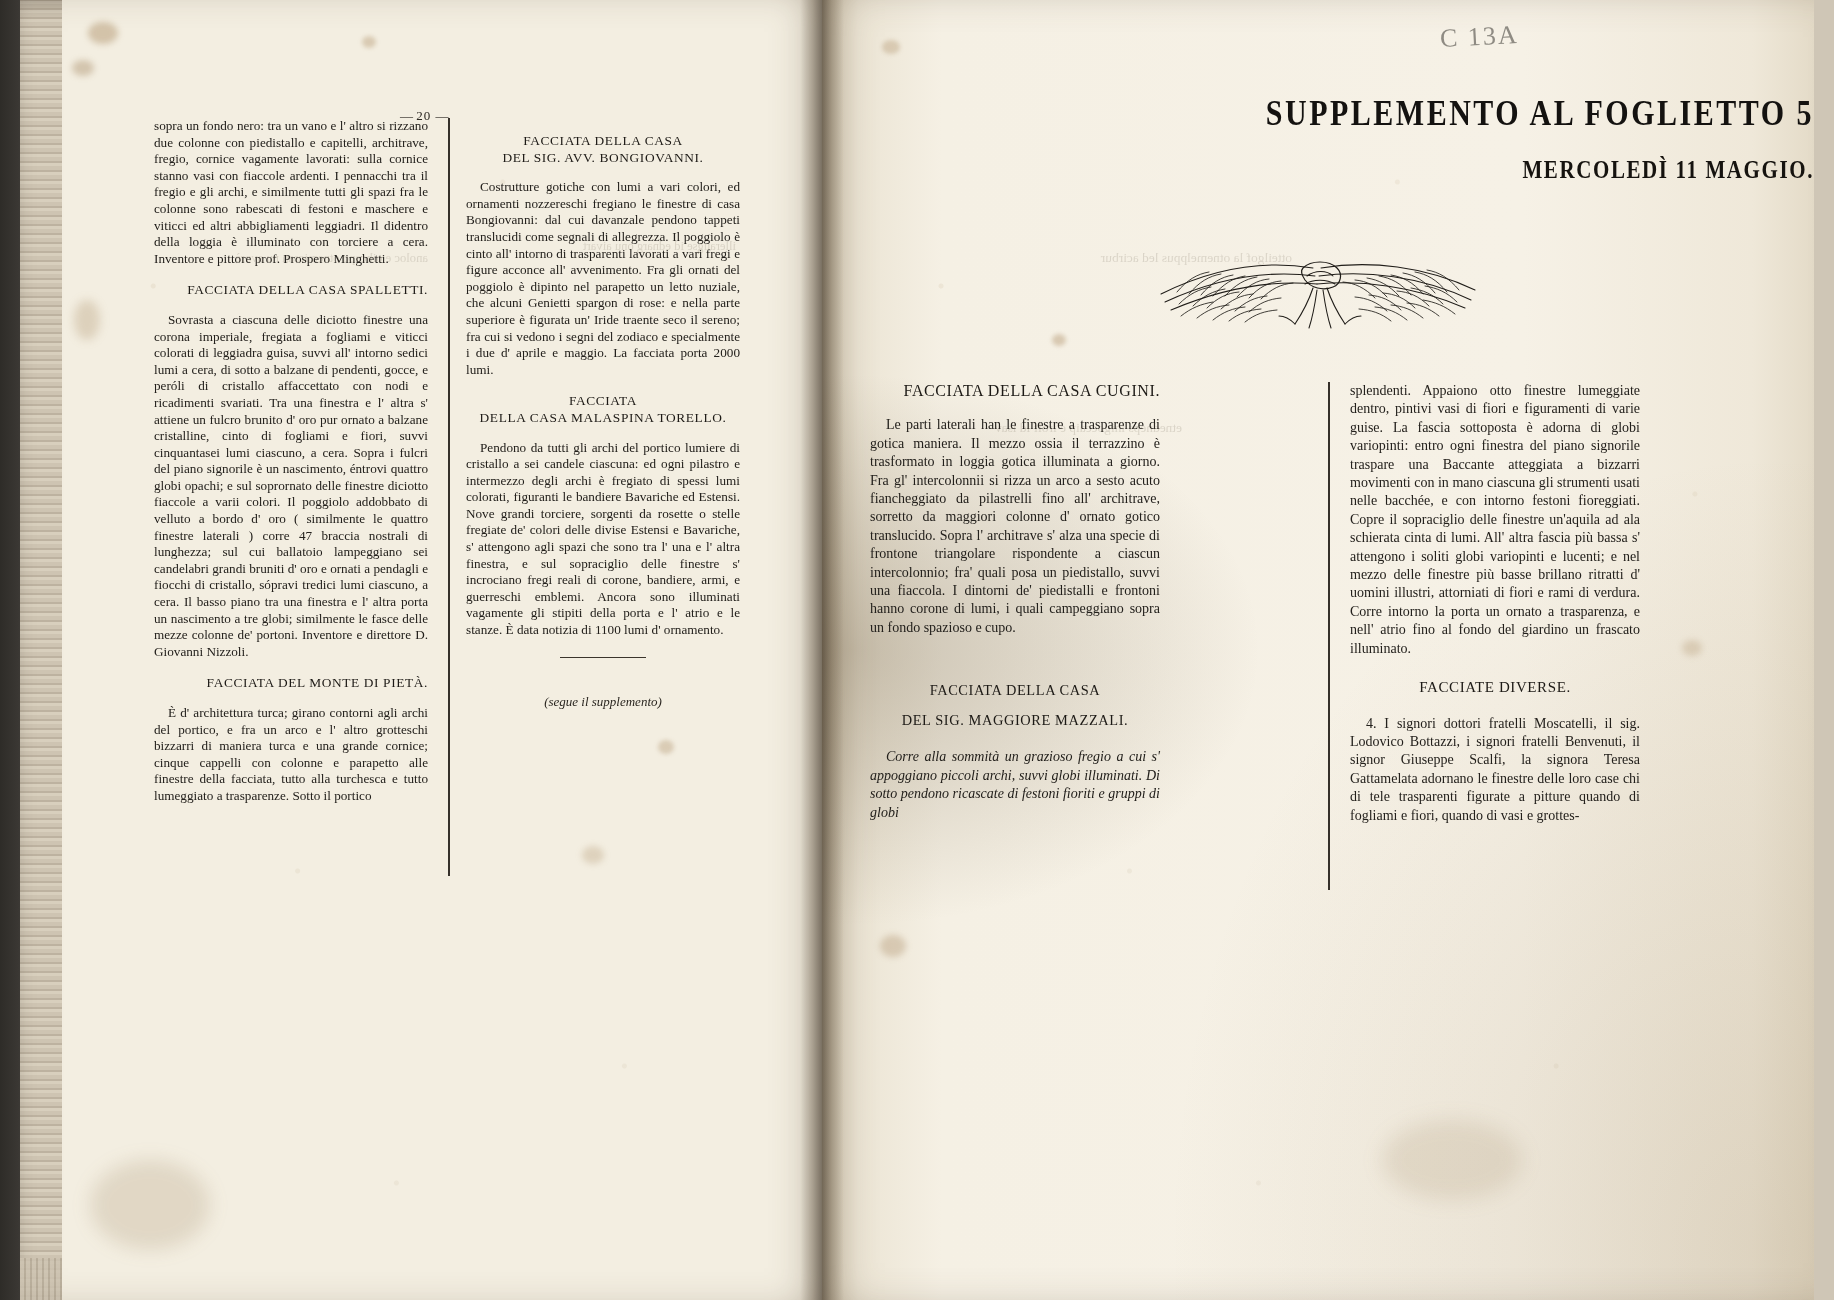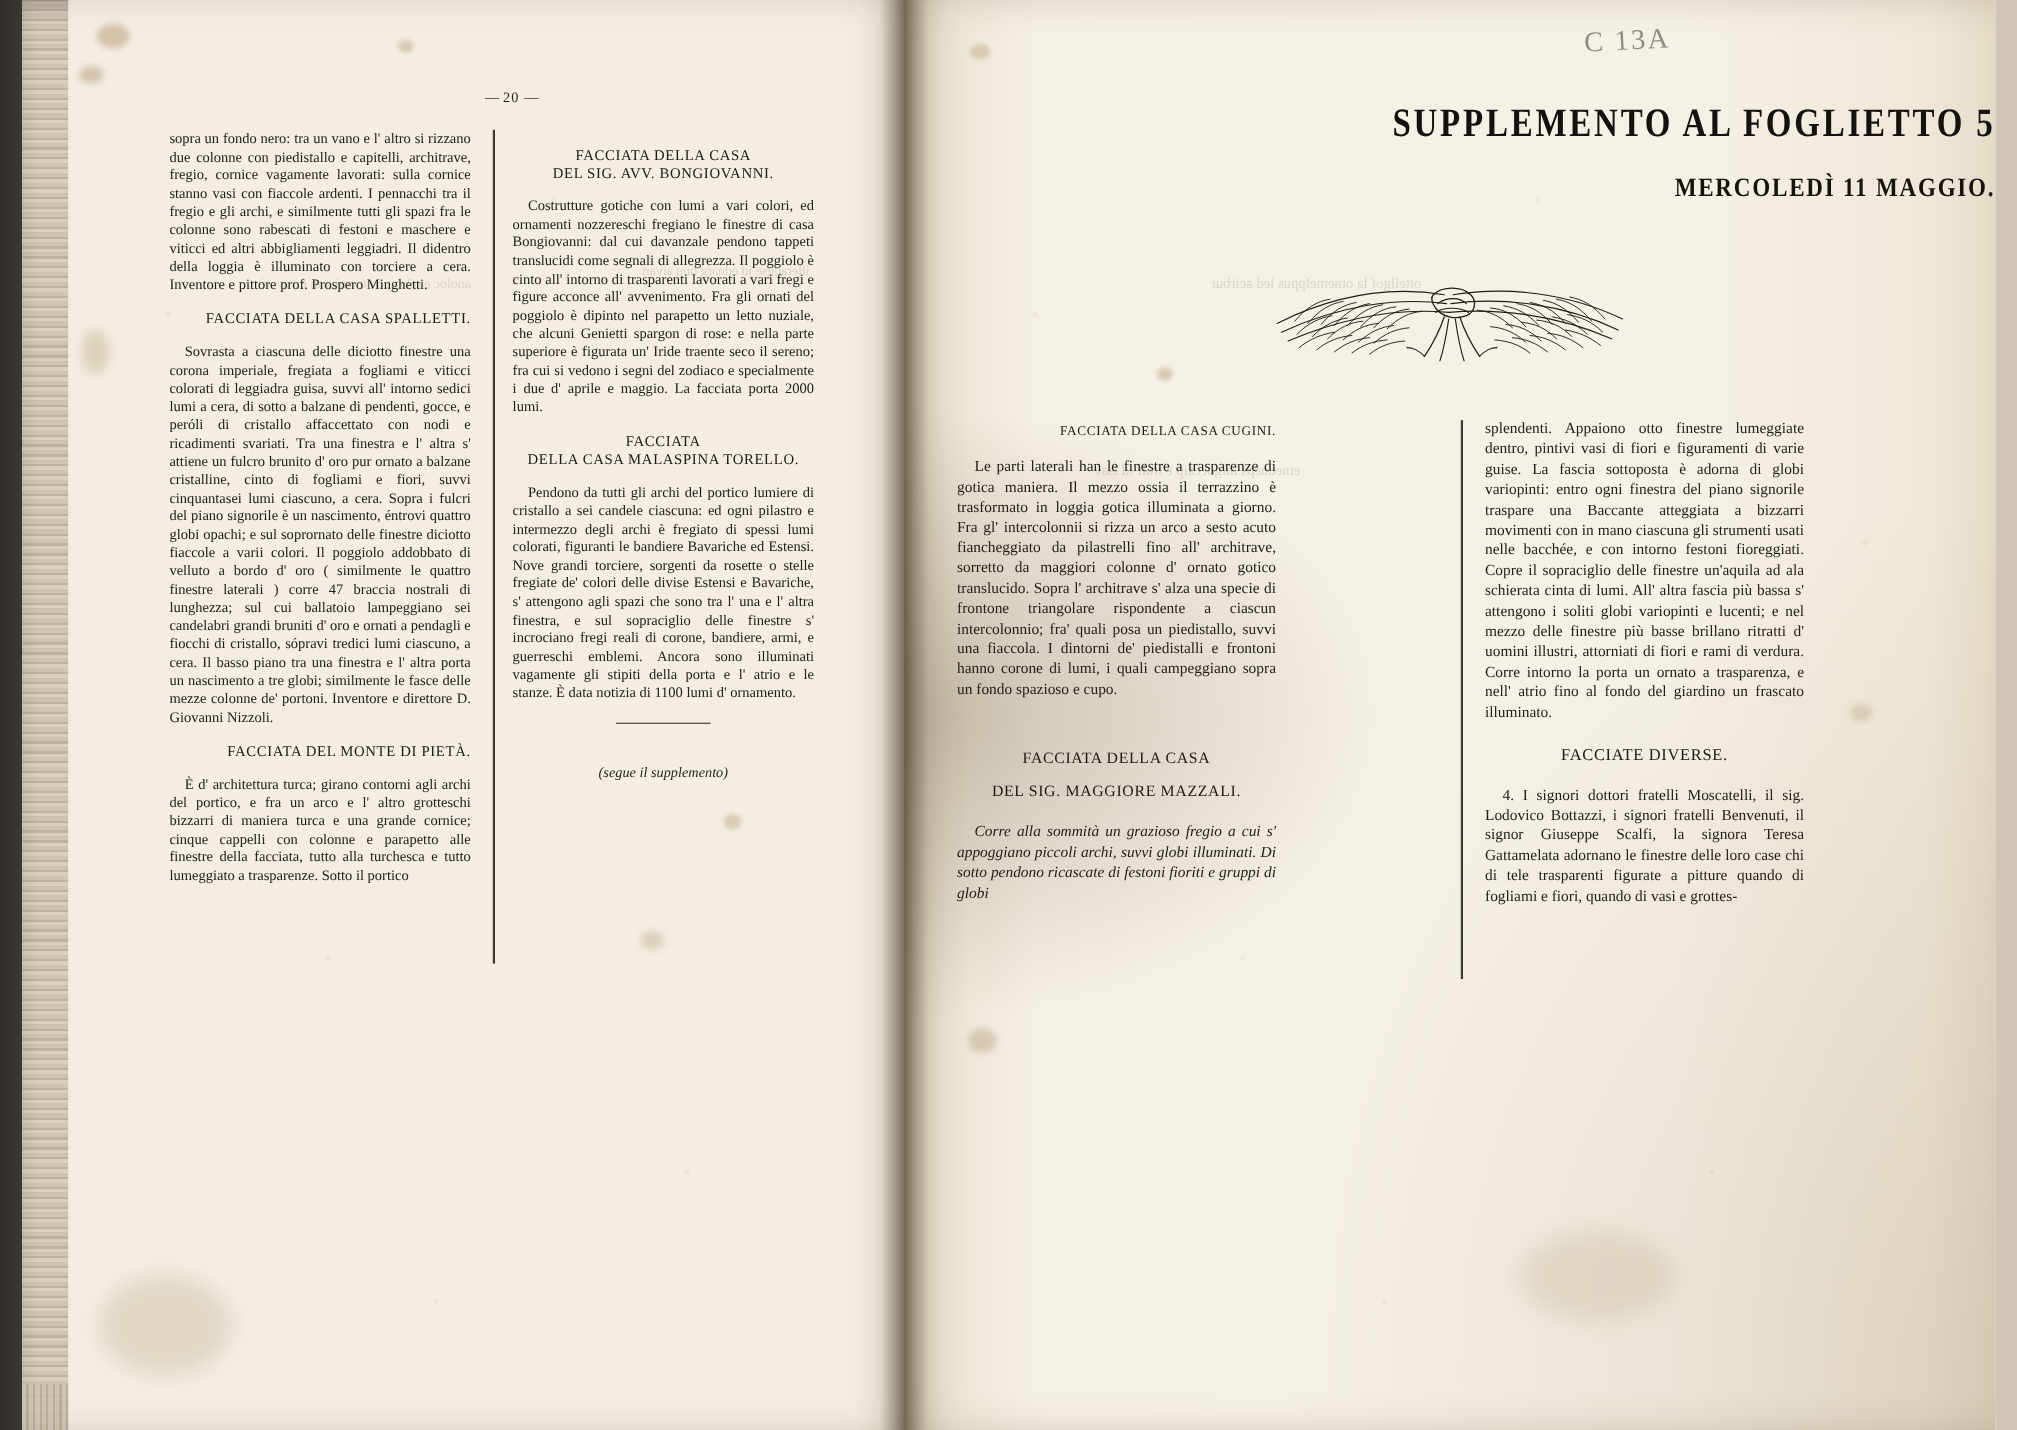--- a/index.html
+++ b/index.html
@@ -133,21 +133,21 @@
     <div class="grain"></div>
 
     <div class="foxing" style="left:26px;top:22px;width:30px;height:22px;background:rgba(150,112,62,.34);filter:blur(3px);"></div>
     <div class="foxing" style="left:10px;top:60px;width:22px;height:16px;background:rgba(140,104,56,.30);filter:blur(3px);"></div>
     <div class="foxing" style="left:12px;top:300px;width:26px;height:40px;background:rgba(146,110,60,.22);filter:blur(5px);"></div>
     <div class="foxing" style="left:300px;top:36px;width:14px;height:12px;background:rgba(150,112,62,.28);filter:blur(2px);"></div>
     <div class="foxing" style="left:596px;top:740px;width:16px;height:14px;background:rgba(148,108,58,.26);filter:blur(2px);"></div>
     <div class="foxing" style="left:520px;top:846px;width:22px;height:18px;background:rgba(150,112,62,.22);filter:blur(3px);"></div>
     <div class="foxing" style="left:28px;top:1160px;width:120px;height:90px;background:rgba(130,98,54,.16);filter:blur(9px);"></div>
 
-    <div class="pageno" style="left:338px;top:81px;margin-left:41px;">
+    <div class="pageno" style="left:338px;top:108px;">
       <span style="letter-spacing:0;">—&nbsp;</span><span>20</span><span>&nbsp;—</span>
     </div>
 
     <div class="rule-v" style="left:386px;top:118px;height:758px;">
         <i></i>
       </div>
 
     <div class="col body-text" style="left:92px;top:118px;width:274px;">
       <p class="noind">sopra un fondo nero: tra un vano e l' altro si rizzano due colonne con piedistallo e capitelli, architrave, fregio, cornice vagamente lavorati: sulla cornice stanno vasi con fiaccole ardenti. I pennacchi tra il fregio e gli archi, e similmente tutti gli spazi fra le colonne sono rabescati di festoni e maschere e viticci ed altri abbigliamenti leggiadri. Il didentro della loggia è illuminato con torciere a cera. Inventore e pittore prof. Prospero Minghetti.</p>
       <div class="head-sc left-al">FACCIATA DELLA CASA SPALLETTI.</div>
@@ -260,21 +260,21 @@
           <path d="M170 58 C172 72 174 84 178 96"></path>
         </g>
       </svg>
     </div>
 
     <div class="rule-v" style="left:506px;top:382px;height:508px;">
         <i></i>
       </div>
 
     <div class="col body-text" style="left:48px;top:382px;width:290px;font-size:14px;line-height:18.4px;">
-      <div class="head-sc left-al" style="margin-top:0;font-size:12px;">FACCIATA DELLA CASA CUGINI.</div>
+      <div class="head-sc left-al" style="margin-top:0;font-size:16px;">FACCIATA DELLA CASA CUGINI.</div>
       <p style="text-indent:16px;margin-top:16px;">Le parti laterali han le finestre a trasparenze di gotica maniera. Il mezzo ossia il terrazzino è trasformato in loggia gotica illuminata a giorno. Fra gl' intercolonnii si rizza un arco a sesto acuto fiancheggiato da pilastrelli fino all' architrave, sorretto da maggiori colonne d' ornato gotico translucido. Sopra l' architrave s' alza una specie di frontone triangolare rispondente a ciascun intercolonnio; fra' quali posa un piedistallo, suvvi una fiaccola. I dintorni de' piedistalli e frontoni hanno corone di lumi, i quali campeggiano sopra un fondo spazioso e cupo.</p>
       <div class="head-sc" style="font-size:14.4px;margin-top:38px;line-height:30px;">
         <span>FACCIATA DELLA CASA</span><br>
         <span>DEL SIG. MAGGIORE MAZZALI.</span>
       </div>
       <p style="text-indent:16px;font-style:italic;">Corre alla sommità un grazioso fregio a cui s' appoggiano piccoli archi, suvvi globi illuminati. Di sotto pendono ricascate di festoni fioriti e gruppi di globi</p>
     </div>
 
     <div class="col body-text" style="left:528px;top:382px;width:290px;font-size:14px;line-height:18.4px;">
       <p class="noind">splendenti. Appaiono otto finestre lumeggiate dentro, pintivi vasi di fiori e figuramenti di varie guise. La fascia sottoposta è adorna di globi variopinti: entro ogni finestra del piano signorile traspare una Baccante atteggiata a bizzarri movimenti con in mano ciascuna gli strumenti usati nelle bacchée, e con intorno festoni fioreggiati. Copre il sopraciglio delle finestre un'aquila ad ala schierata cinta di lumi. All' altra fascia più bassa s' attengono i soliti globi variopinti e lucenti; e nel mezzo delle finestre più basse brillano ritratti d' uomini illustri, attorniati di fiori e rami di verdura. Corre intorno la porta un ornato a trasparenza, e nell' atrio fino al fondo del giardino un frascato illuminato.</p>

